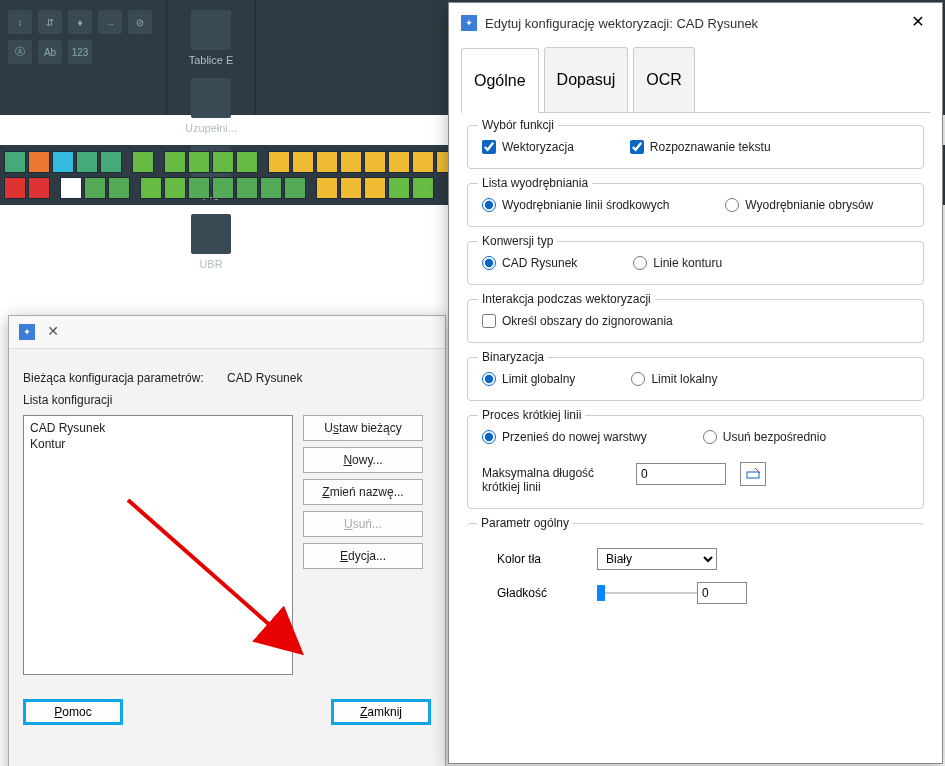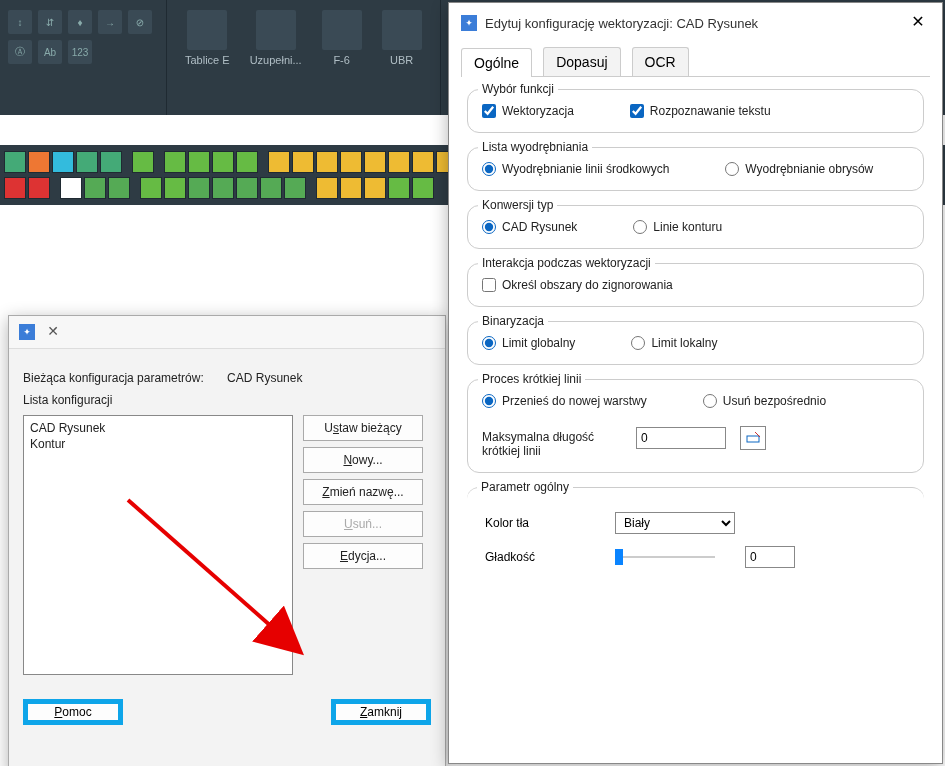--- a/index.html
+++ b/index.html
@@ -34,66 +34,66 @@
 .cfg-label { display:inline-block; }
 .cfg-value { display:inline-block; margin-left:20px; }
 .list-row { display:flex; gap:10px; margin-top:8px; }
 .listbox { width:270px; height:260px; background:#fff; border:1px solid #888; padding:4px; position:relative; }
 .list-item { padding:1px 2px; color:#222; }
 .btn-col { display:flex; flex-direction:column; gap:6px; }
 .btn { width:120px; height:26px; background:#fdfdfd; border:1px solid #aaa; cursor:pointer; font-size:12px; color:#222; }
 .btn.disabled { color:#aaa; }
 .btn u { text-decoration: underline; }
 .dlg-footer { display:flex; justify-content:space-between; padding:0 14px 14px; margin-top:10px; }
-.footbtn { width:100px; height:26px; background:#fdfdfd; border:5px solid #0ea5e9; cursor:pointer; font-size:12px; }
+.footbtn { width:100px; height:26px; background:#fdfdfd; border:3px solid #0ea5e9; cursor:pointer; font-size:12px; }
 
 
 .arrow-svg { position:absolute; left:118px; top:480px; width:210px; height:200px; pointer-events:none; }
 
 
 .dialog-edit { left:448px; top:2px; width:495px; height:762px; background:#fff; border:1px solid #888; }
 .dlg-edit-title { display:flex; align-items:center; padding:8px 12px; background:#fff; }
 .dlg-edit-title .dlg-title-text { font-size:13px; }
 .dlg-edit-close { width:24px; height:24px; text-align:center; line-height:22px; color:#000; font-size:16px; cursor:pointer; }
 .tabs { display:flex; border-bottom:1px solid #ccc; margin:4px 12px 0; }
-.tab { padding:6px 12px; border:1px solid #ccc; border-bottom:none; background:#f3f3f3; margin-right:11px; cursor:pointer; border-radius:3px 3px 0 0; font-size:14px; }
+.tab { padding:23px 12px; border:1px solid #ccc; border-bottom:none; background:#f3f3f3; margin-right:5px; cursor:pointer; border-radius:3px 3px 0 0; font-size:16px; }
 .tab.active { background:#fff; position:relative; top:1px; }
 .edit-body { padding:12px 18px; }
-.fieldset { border:1px solid #ccc; border-radius:12px; padding:12px 14px 14px; margin-bottom:14px; position:relative; }
+.fieldset { border:1px solid #ccc; border-radius:4px; padding:12px 14px 14px; margin-bottom:14px; position:relative; }
 .legend { position:absolute; top:-8px; left:10px; background:#fff; padding:0 4px; font-size:12px; color:#222; }
 .opts-row { display:flex; gap:56px; align-items:center; margin-top:2px; }
 .chk, .rdo { display:flex; align-items:center; gap:6px; font-size:12px; color:#222; }
 .chk input, .rdo input { width:14px; height:14px; accent-color:#0a66c2; }
 .param-row { display:flex; align-items:center; gap:14px; margin-top:10px; }
 .param-label { width:140px; font-size:12px; color:#222;margin-top:12px; }
 .txt { width:90px; height:22px; border:1px solid #888; padding:0 4px; font-size:12px; }
 .iconbtn { width:26px; height:24px; border:1px solid #888; background:#fff; display:flex; align-items:center; justify-content:center; cursor:pointer; }
 .select { width:120px; height:22px; border:1px solid #888; background:#fff; font-size:12px; padding:0 4px; }
 .slider { width:100px; height:20px; background:linear-gradient(to bottom, transparent 45%, #ccc 45%, #ccc 55%, transparent 55%); position:relative; }
 .slider-thumb { position:absolute; left:0; top:2px; width:8px; height:16px; background:#0a84ff; }
-.gen-row { display:flex; align-items:center; gap:30px; margin:12px 4px; }
+.gen-row { display:flex; align-items:center; margin:12px 16px; }
 .gen-label { width:100px; font-size:12px; }
 </style>
 </head>
 <body>
 
 <div class="ribbon">
   <div class="ribbon-group">
     <div class="ribbon-icons">
       <div class="ricon">↕</div>
       <div class="ricon">⇵</div>
       <div class="ricon">♦</div>
       <div class="ricon">→</div>
       <div class="ricon">⊘</div>
       <div class="ricon">Ⓐ</div>
       <div class="ricon">Ab</div>
       <div class="ricon">123</div>
     </div>
   </div>
-  <div class="ribbon-group" style="flex-direction:row;">
+  <div class="ribbon-group" style="flex-direction:column;">
     <div class="ribbon-big">
         <div class="ribbon-big-icon"></div>
         <div class="ribbon-big-label">Tablice E</div>
       </div>
     <div class="ribbon-big">
         <div class="ribbon-big-icon"></div>
         <div class="ribbon-big-label">Uzupełni...</div>
       </div>
     <div class="ribbon-big">
         <div class="ribbon-big-icon"></div>

